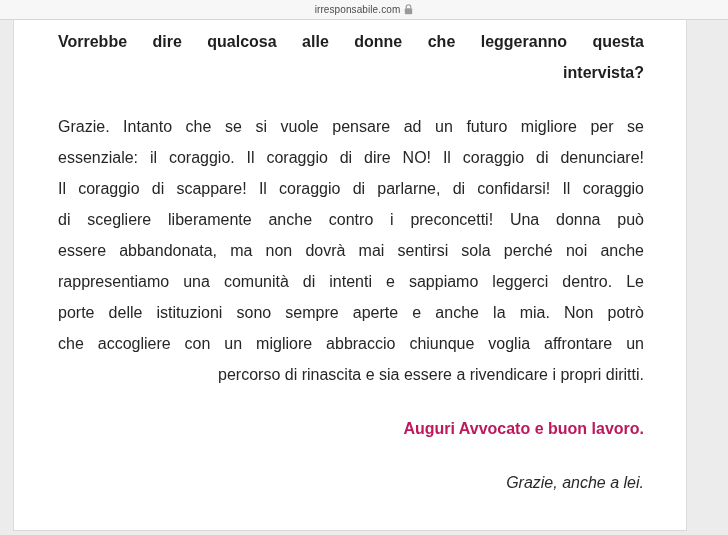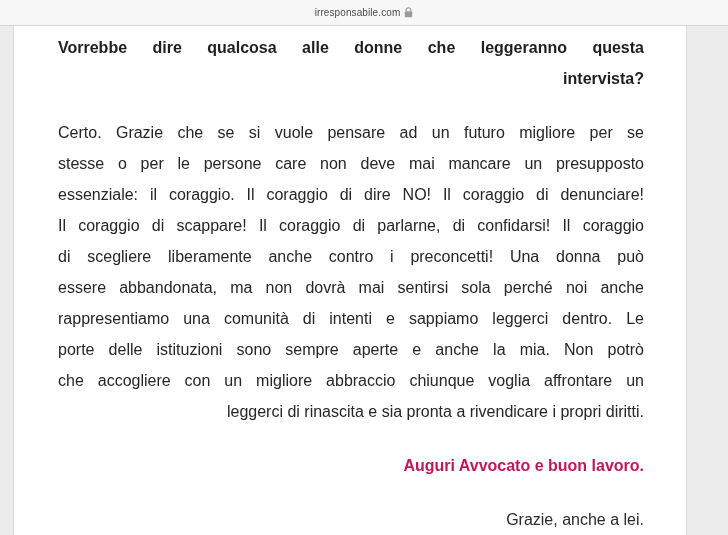--- a/index.html
+++ b/index.html
@@ -2,21 +2,21 @@
 <html><head>
 <meta charset="utf-8">
 <style>
   * { margin: 0; padding: 0; box-sizing: border-box; }
   html, body { width: 728px; height: 535px; overflow: hidden; }
   body {
     font-family: "Liberation Sans", "DejaVu Sans", sans-serif;
     background: #ececec;
   }
   .titlebar {
-    height: 26px;
+    height: 20px;
     background: #f7f7f7;
     border-bottom: 1px solid #d5d5d5;
     display: flex;
     align-items: center;
     justify-content: center;
     gap: 4px;
   }
   .titlebar .domain {
     font-size: 10px;
     color: #4c4c4c;
@@ -46,21 +46,21 @@
   }
   .block { margin-bottom: 23px; }
   .line { white-space: nowrap; text-align: right; }
   .jline {
     text-align: justify;
     text-align-last: justify;
     word-break: keep-all;
   }
   .heading { font-weight: 700; color: #1f1f1f; }
   .closing-bold { font-weight: 700; color: #be185d; }
-  .closing-italic { color: #2a2a2a; }
+  .closing-italic { font-style: italic; color: #2a2a2a; }
 </style>
 </head>
 <body>
 
 <div class="titlebar">
   <span class="domain">irresponsabile.com</span>
   <span class="lock">
     <svg width="9" height="11" viewBox="0 0 9 11">
       <path d="M2.2 4.2 V3 a2.3 2.3 0 0 1 4.6 0 v1.2" fill="none" stroke="#9a9a9a" stroke-width="1.1"></path>
       <rect x="0.8" y="4.2" width="7.4" height="6" rx="1" fill="#9a9a9a"></rect>
@@ -70,30 +70,29 @@
 
 <div class="workspace">
   <div class="card">
 
     <div class="block heading">
       <div class="jline">Vorrebbe dire qualcosa alle donne che leggeranno questa</div>
       <div class="line">intervista?</div>
     </div>
 
     <div class="block">
-      <div class="jline">Certo. Grazie che se si vuole pensare ad un futuro migliore per se</div>
-      <div class="jline">stesse o per le persone care non deve mai mancare un presupposto</div>
+      <div class="jline">Grazie. Intanto che se si vuole pensare ad un futuro migliore per se</div>
       <div class="jline">essenziale: il coraggio. Il coraggio di dire NO! Il coraggio di denunciare!</div>
       <div class="jline">Il coraggio di scappare! Il coraggio di parlarne, di confidarsi! Il coraggio</div>
       <div class="jline">di scegliere liberamente anche contro i preconcetti! Una donna può</div>
       <div class="jline">essere abbandonata, ma non dovrà mai sentirsi sola perché noi anche</div>
       <div class="jline">rappresentiamo una comunità di intenti e sappiamo leggerci dentro. Le</div>
       <div class="jline">porte delle istituzioni sono sempre aperte e anche la mia. Non potrò</div>
       <div class="jline">che accogliere con un migliore abbraccio chiunque voglia affrontare un</div>
-      <div class="line">leggerci di rinascita e sia pronta a rivendicare i propri diritti.</div>
+      <div class="line">percorso di rinascita e sia essere a rivendicare i propri diritti.</div>
     </div>
 
     <div class="block closing-bold">
       <div class="line">Auguri Avvocato e buon lavoro.</div>
     </div>
 
     <div class="block closing-italic">
       <div class="line">Grazie, anche a lei.</div>
     </div>
 

